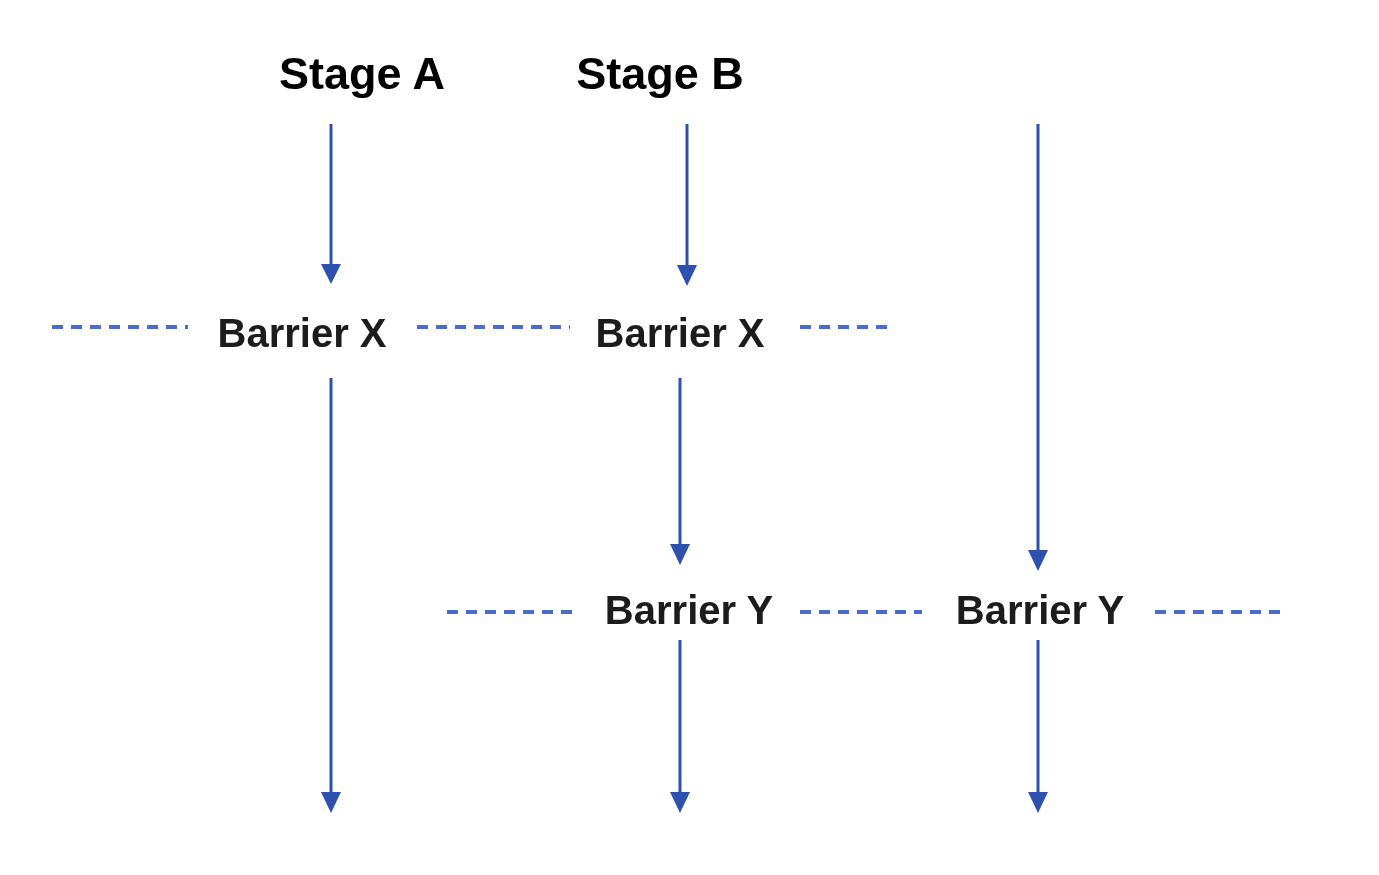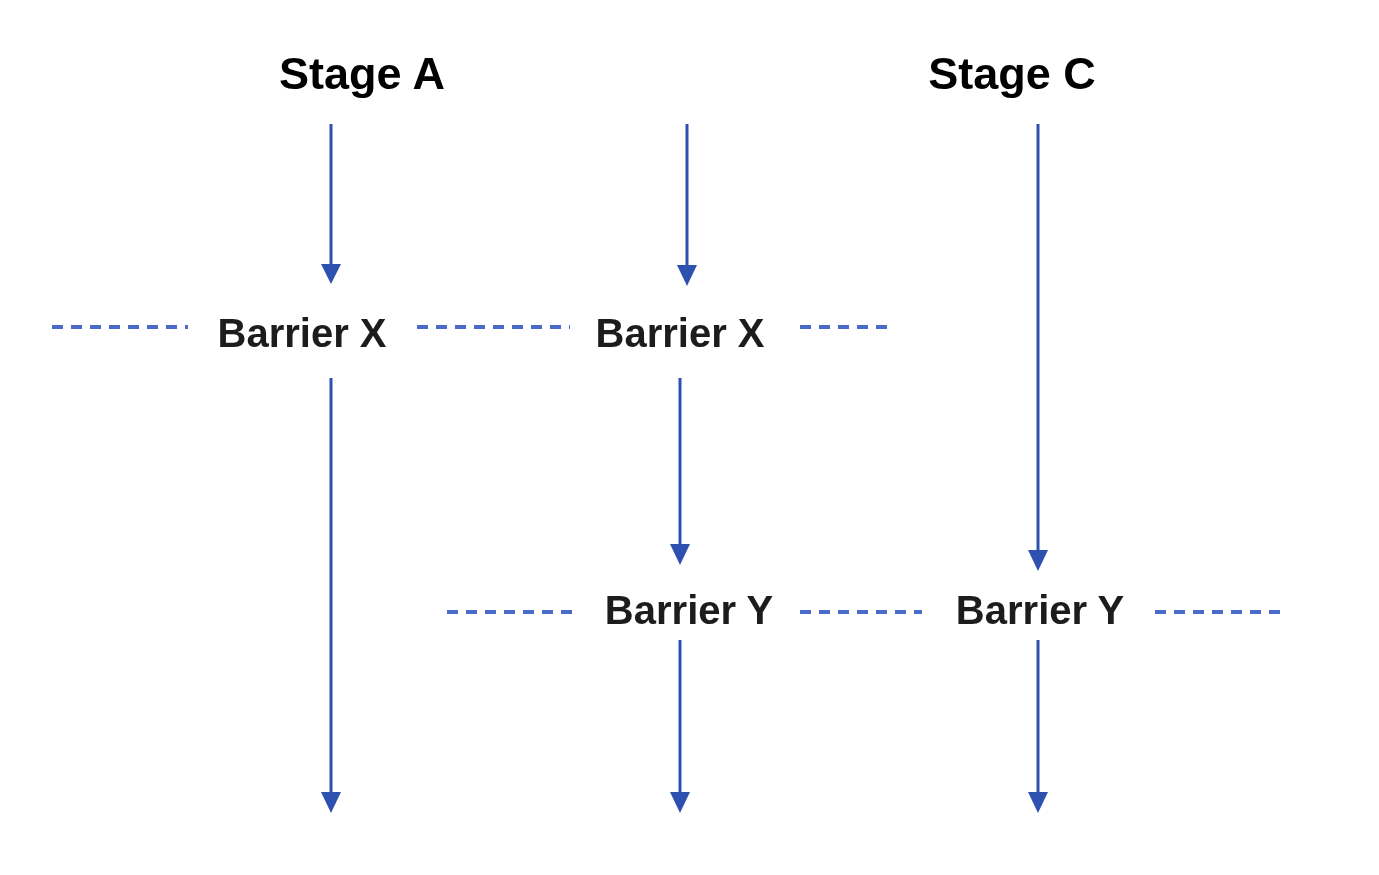--- a/index.html
+++ b/index.html
@@ -103,21 +103,21 @@
       <line class="flow-line" x1="1038" y1="124" x2="1038" y2="552"></line>
       <polygon class="flow-head" points="1028,550 1048,550 1038,571"></polygon>
     </g>
     <g>
       <line class="flow-line" x1="1038" y1="640" x2="1038" y2="794"></line>
       <polygon class="flow-head" points="1028,792 1048,792 1038,813"></polygon>
     </g>
   </svg>
 
   <span class="stage-label" style="left:330px;  top:50px;margin-left:32px;">Stage A</span>
-  <span class="stage-label" style="left:1012px; top:50px;">Stage C</span>
+  <span class="stage-label" style="left:660px;  top:50px;">Stage B</span>
 
   <span class="barrier-label" style="left:302px; top:310px;">Barrier X</span>
   <span class="barrier-label" style="left:680px; top:310px;">Barrier X</span>
 
   <span class="barrier-label" style="left:689px; top:587px;">Barrier Y</span>
   <span class="barrier-label" style="left:1040px; top:587px;">Barrier Y</span>
 
 </div>
 
 </body></html>

